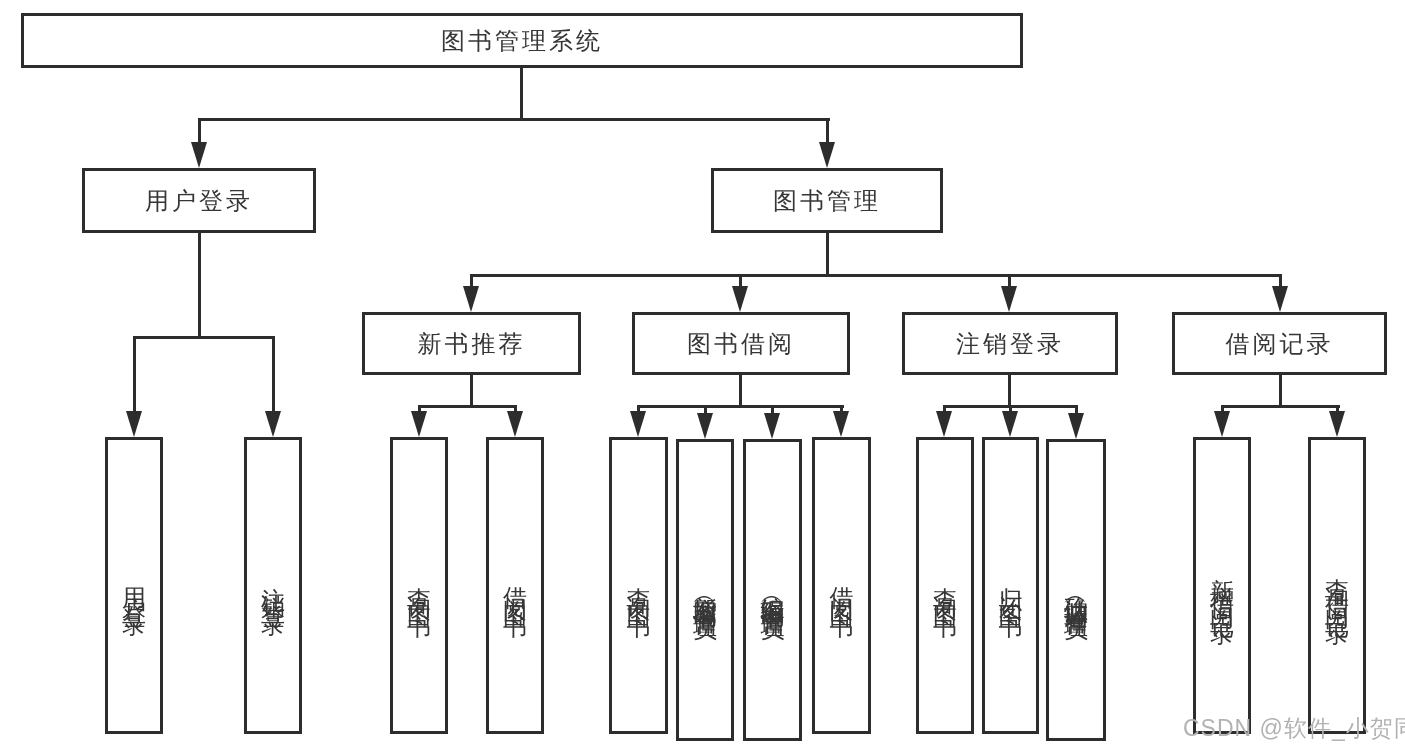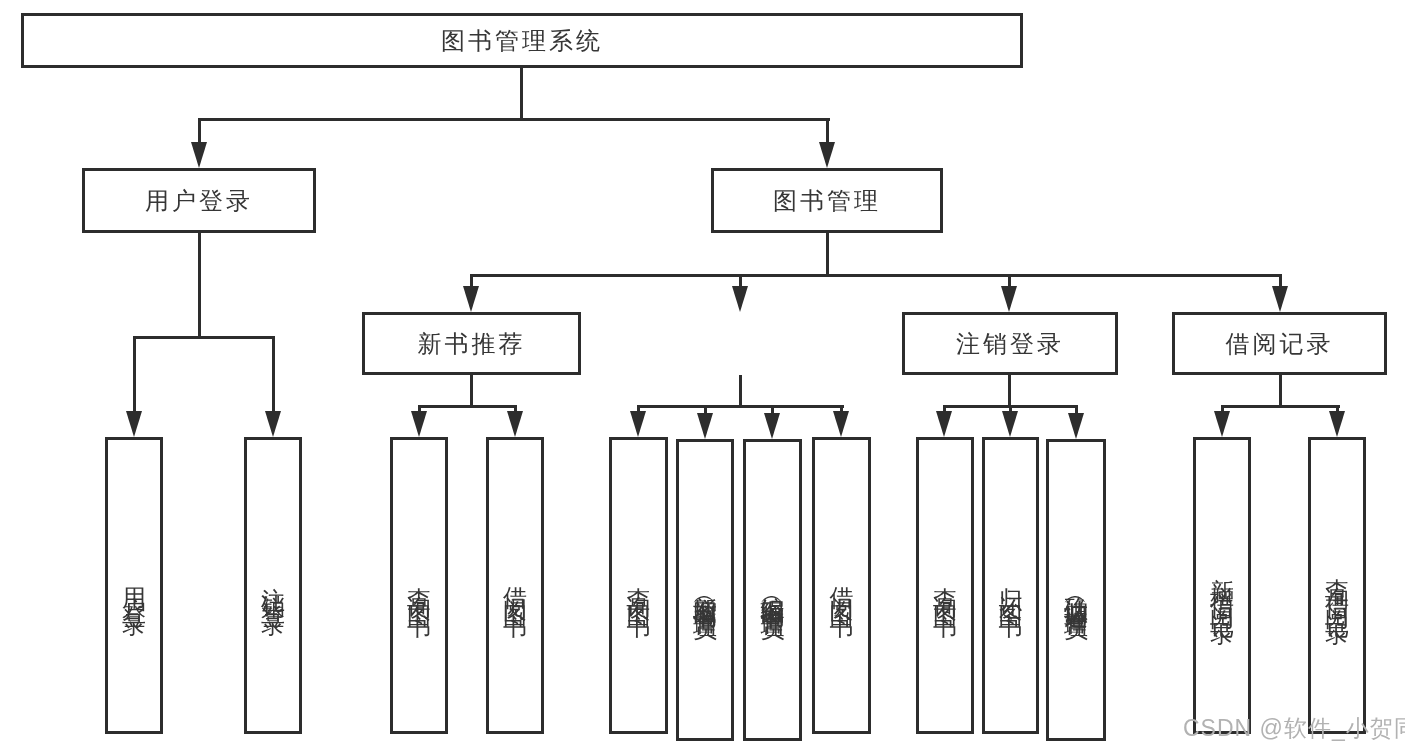--- a/index.html
+++ b/index.html
@@ -28,20 +28,23 @@
 
   <div class="node" style="left:82px;top:168px;width:234px;height:65px;">
     <span class="hlabel">用户登录</span>
   </div>
   <div class="node" style="left:362px;top:312px;width:219px;height:63px;">
     <span class="hlabel">新书推荐</span>
   </div>
 
   <div class="node" style="left:711px;top:168px;width:232px;height:65px;">
     <span class="hlabel">图书管理</span>
+  </div>
+  <div class="node" style="left:632px;top:312px;width:218px;height:63px;">
+    <span class="hlabel">图书借阅</span>
   </div>
   <div class="node" style="left:902px;top:312px;width:216px;height:63px;">
     <span class="hlabel">注销登录</span>
   </div>
   <div class="node" style="left:1172px;top:312px;width:215px;height:63px;">
     <span class="hlabel">借阅记录</span>
   </div>
 
   <div class="node vnode" style="left:105px;top:437px;width:58px;height:297px;">
     <span>用户登录</span>

